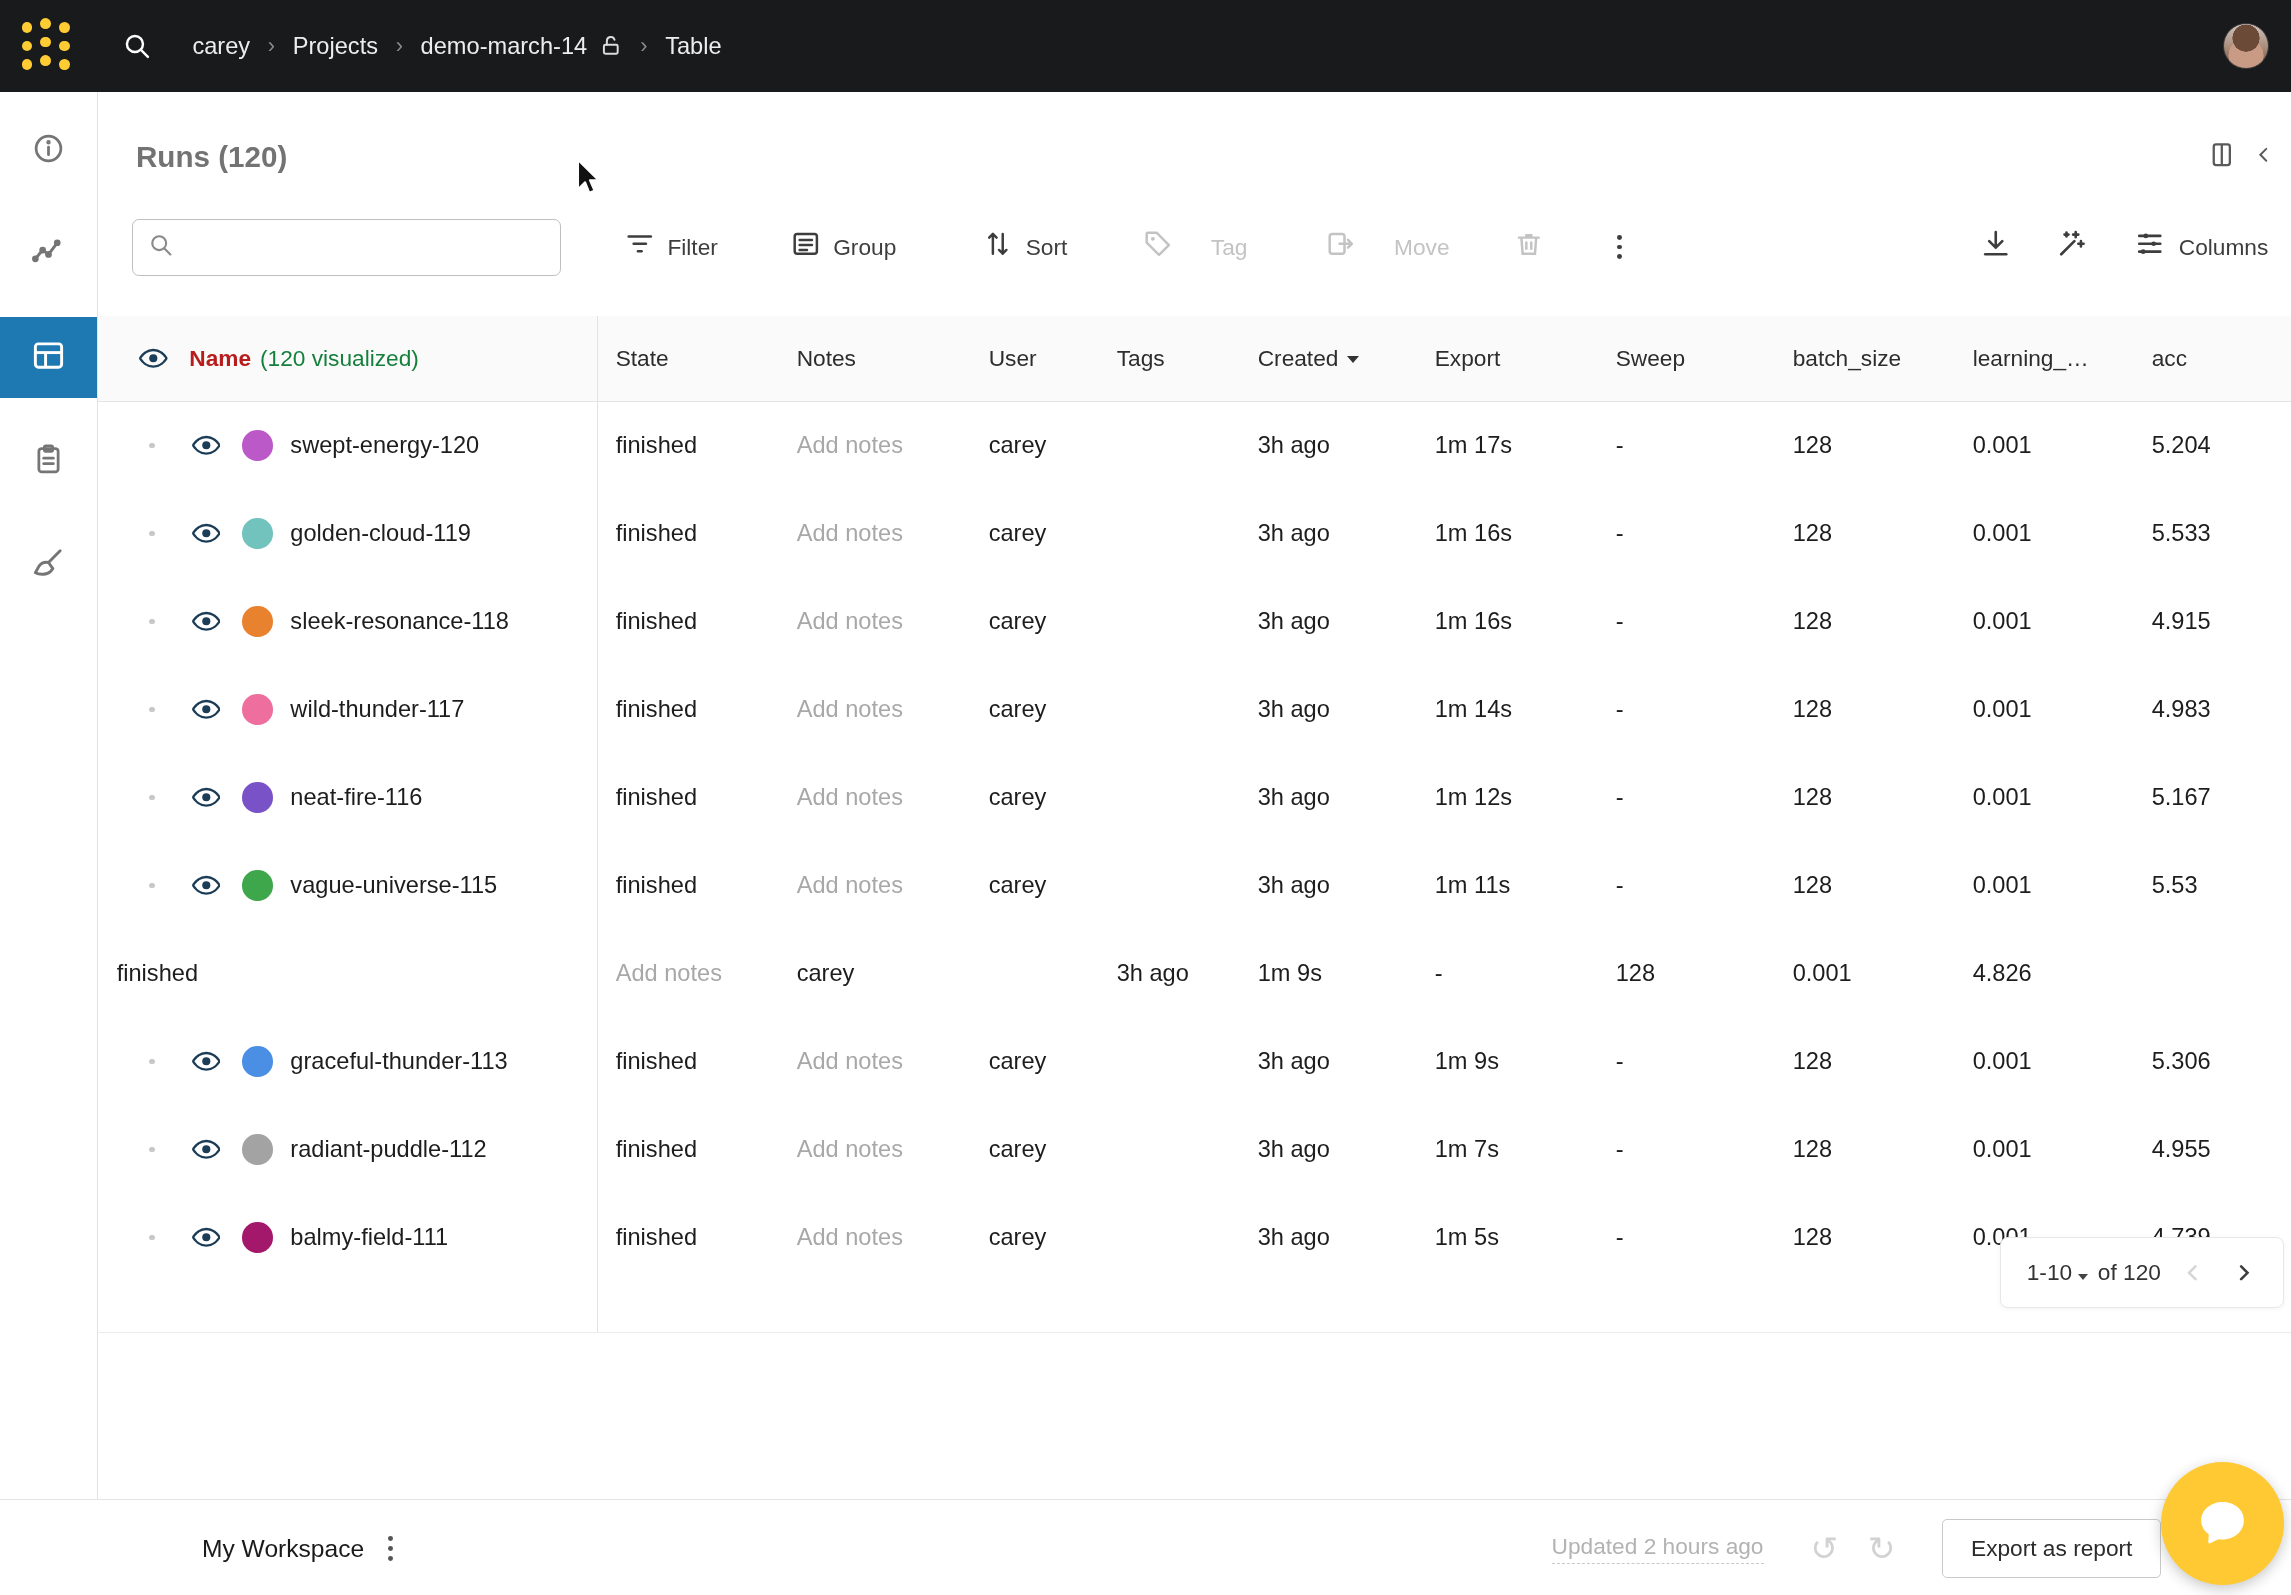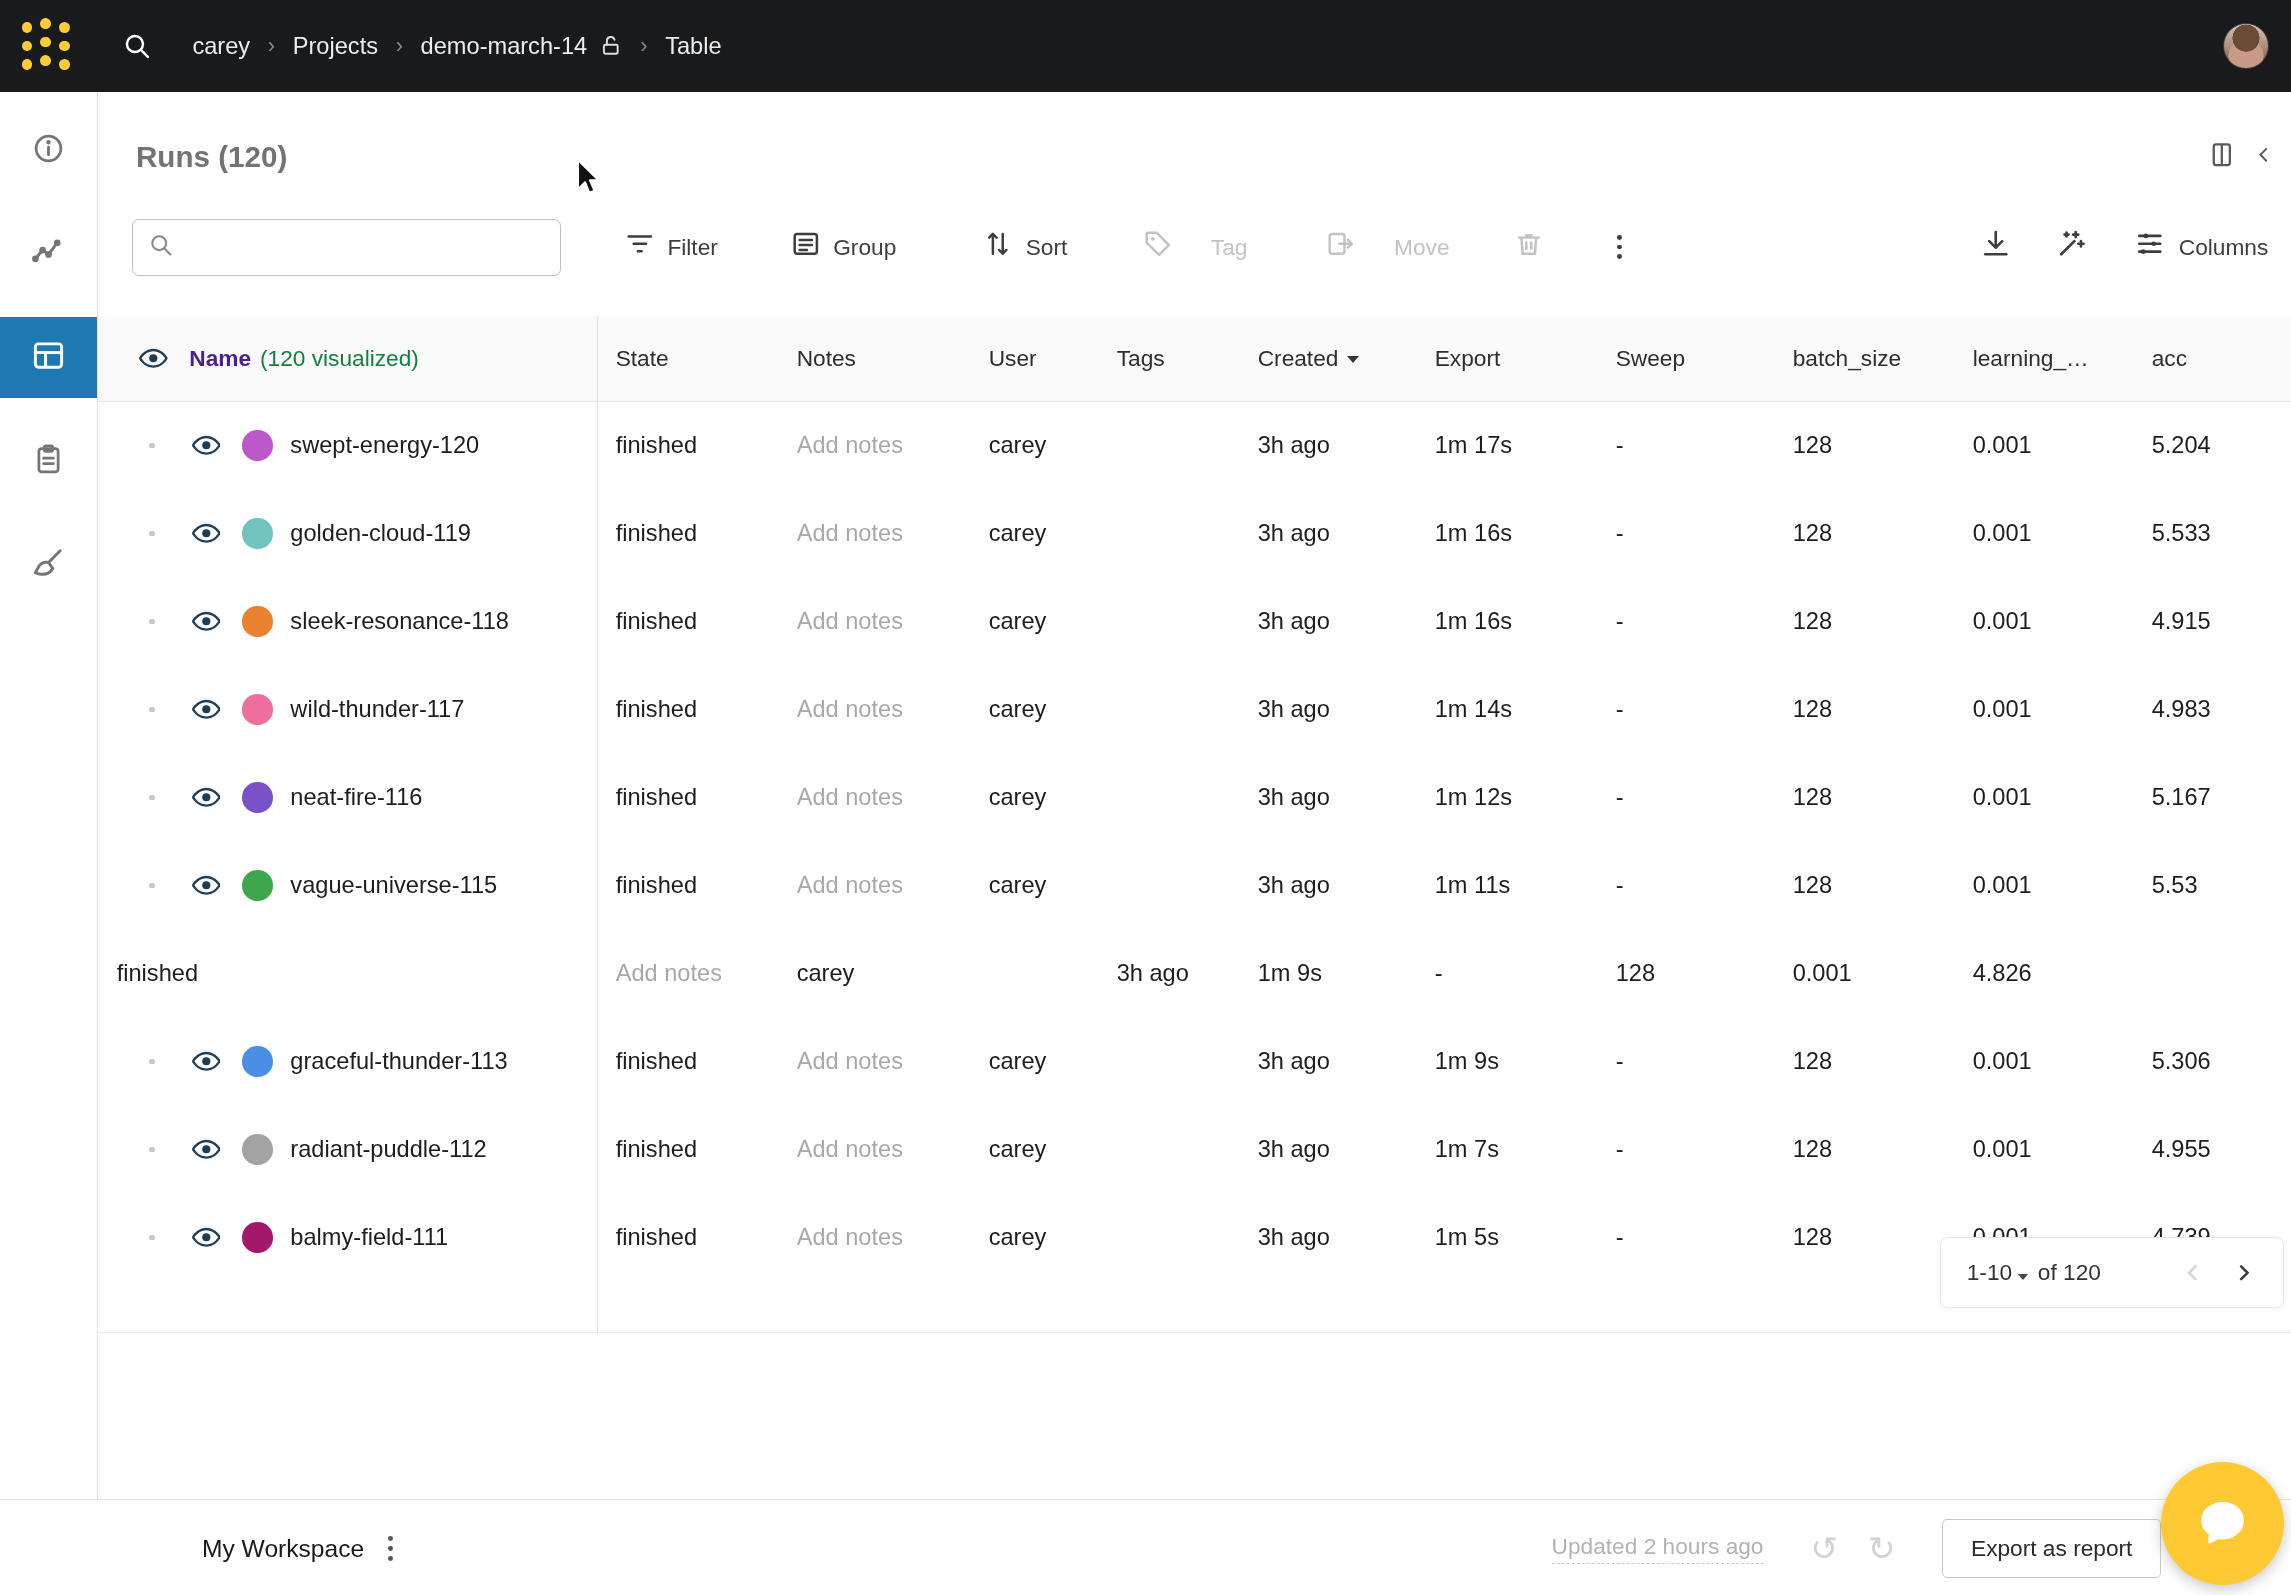--- a/index.html
+++ b/index.html
@@ -63,25 +63,25 @@
   .name-note { color:#15803d; margin-left:8.9px; }
   .sort-caret { display:inline-block; margin-left:8.9px; border-left:6.9px solid transparent;
     border-right:6.9px solid transparent; border-top:7.9px solid #333; vertical-align:middle; }
   .trow { height:88px; font-size:23.6px; color:#1d1d1d; }
   .c-notes { color:#a8a8a8; }
   .handle-dot { width:5.9px; height:5.9px; border-radius:50%; background:#c8c8c8; margin-left:51px; flex:none; }
   .eye { margin-left:37px; display:flex; color:#1c3d57; flex:none; cursor:pointer; }
   .thead .eye { margin-left:41px; }
   .run-dot { width:30.5px; height:30.5px; border-radius:50%; margin-left:21.7px; flex:none; }
   .run-name { margin-left:17.7px; }
-  .thead .name-label { margin-left:21.7px; font-weight:bold; color:#4c1d95; }
+  .thead .name-label { margin-left:21.7px; font-weight:bold; color:#b91c1c; }
   .v-divider { position:absolute; left:499px; top:0; bottom:0; width:1px; background:#e3e3e3; }
 
   
-  .pagination { position:absolute; right:6.9px; bottom:23.6px; width:344px; height:71px;
+  .pagination { position:absolute; right:6.9px; bottom:23.6px; width:284px; height:71px;
     background:#fff; border:1px solid #e8e8e8; border-radius:7.9px;
     box-shadow:0 1px 4.9px rgba(0,0,0,0.05); display:flex; align-items:center;
     padding:0 26.6px 0 25.6px; font-size:22.7px; color:#333; }
   .pagination .caret { display:inline-block; margin:0 3.9px 0 5.9px; border-left:5.9px solid transparent;
     border-right:5.9px solid transparent; border-top:6.9px solid #444; }
   .pagination .pg-of { margin-left:5.9px; }
   .pg-chevrons { margin-left:auto; display:flex; align-items:center; gap:25.6px; }
   .pg-prev { color:#d5d5d5; display:flex; }
   .pg-next { color:#3d3d3d; display:flex; cursor:pointer; }
 

